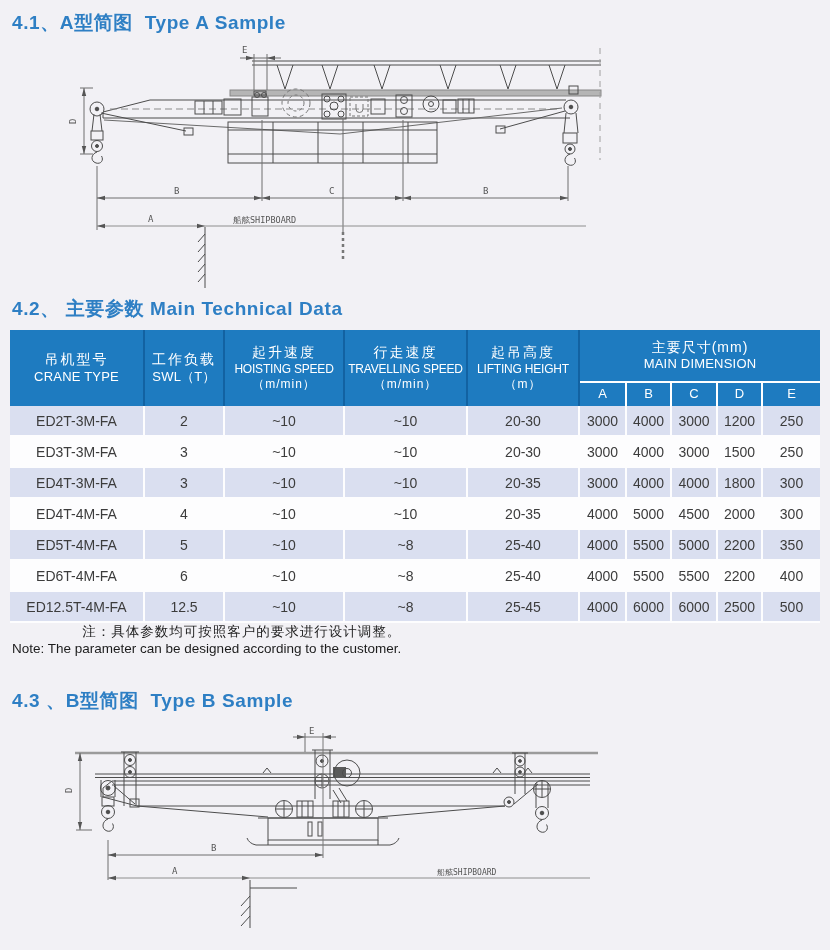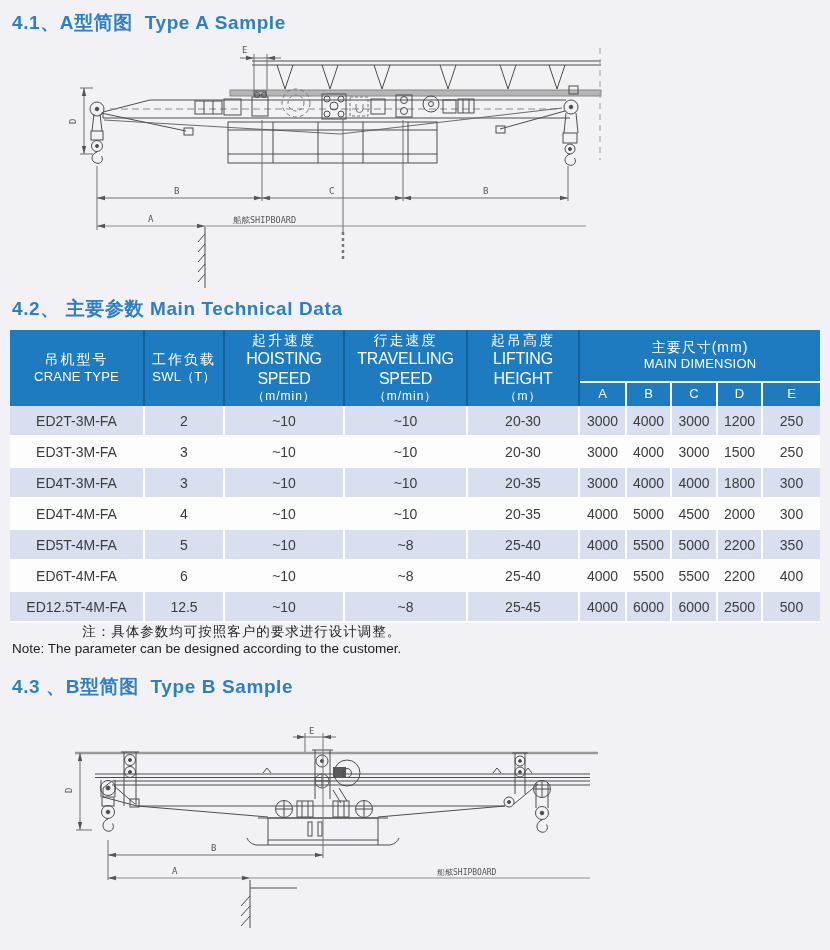--- a/index.html
+++ b/index.html
@@ -4,35 +4,35 @@
 <style>
   :root{
     --page-bg:#f2f1f5; --heading:#2e7fc4; --header-bg:#1e7bc0; --header-div:#1262a2;
     --row-alt:#dadff0; --row-white:#fdfdfe; --body-text:#3c3c3c; --note-text:#1c1c1c;
   }
   html,body{margin:0;padding:0;}
   body{width:830px;height:950px;position:relative;background:var(--page-bg);
        font-family:"Liberation Sans",sans-serif;overflow:hidden;}
   .heading{position:absolute;left:12px;color:var(--heading);font-size:19px;font-weight:bold;
            letter-spacing:.6px;white-space:pre;}
-  #h-a{top:10px;} #h-data{top:296px;} #h-b{top:674px;}
+  #h-a{top:10px;} #h-data{top:296px;} #h-b{top:688px;}
   svg.draw{position:absolute;left:0;width:830px;}
   #drawA{top:40px;height:260px;} #drawB{top:725px;height:225px;}
 
   table#spec{position:absolute;left:10px;top:330px;width:810px;border-collapse:separate;
              border-spacing:0;table-layout:fixed;}
   #spec thead th{background:var(--header-bg);color:#fff;font-weight:normal;vertical-align:middle;
                  padding:0;line-height:1.25;}
   #spec th.mjr{border-right:2px solid var(--header-div);height:64px;}
   #spec th.grp{height:51px;}
   #spec tr.dims-row th{height:23px;border-top:2px solid #fff;border-right:2px solid #fff;font-size:13px;}
   #spec tr.dims-row th:last-child{border-right:none;}
   #spec thead .zh{font-size:14px;letter-spacing:2px;}
   #spec thead .en{font-size:13px;letter-spacing:.2px;}
-  #spec thead .en-sm{font-size:16px;letter-spacing:-.2px;}
+  #spec thead .en-sm{font-size:12px;letter-spacing:-.2px;}
   #spec thead .unit{font-size:12px;letter-spacing:1px;}
   #spec tbody td{height:27px;text-align:center;vertical-align:middle;font-size:14px;
                  color:var(--body-text);background:var(--row-white);
                  border-bottom:2px solid var(--row-white);border-right:2px solid var(--row-white);}
   #spec tbody td:last-child{border-right:none;}
   #spec tbody tr.alt td{background:var(--row-alt);}
   #spec tbody{border-top:2px solid #a3a3a3;}
 
   #notes{position:absolute;left:12px;top:623px;font-size:13.5px;color:var(--note-text);line-height:17px;text-align:right;}
   #notes .zh{letter-spacing:1px;}

